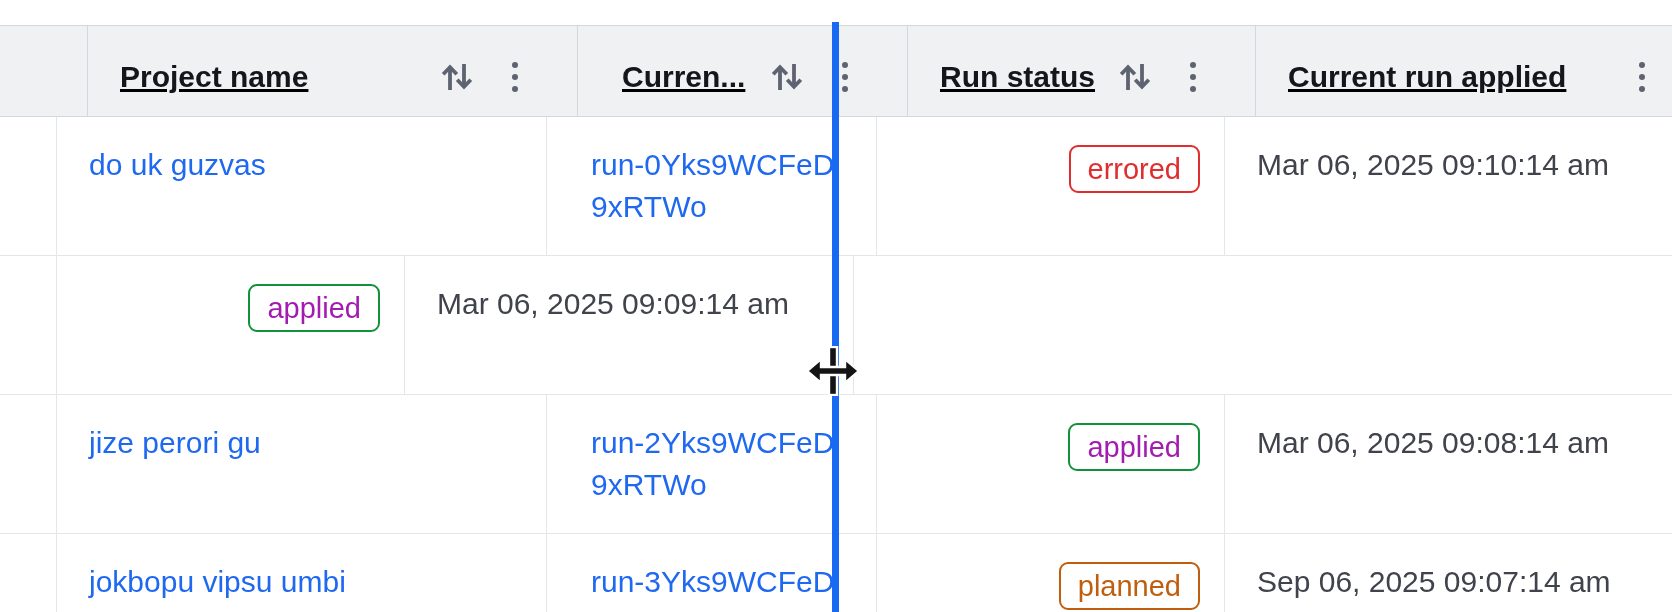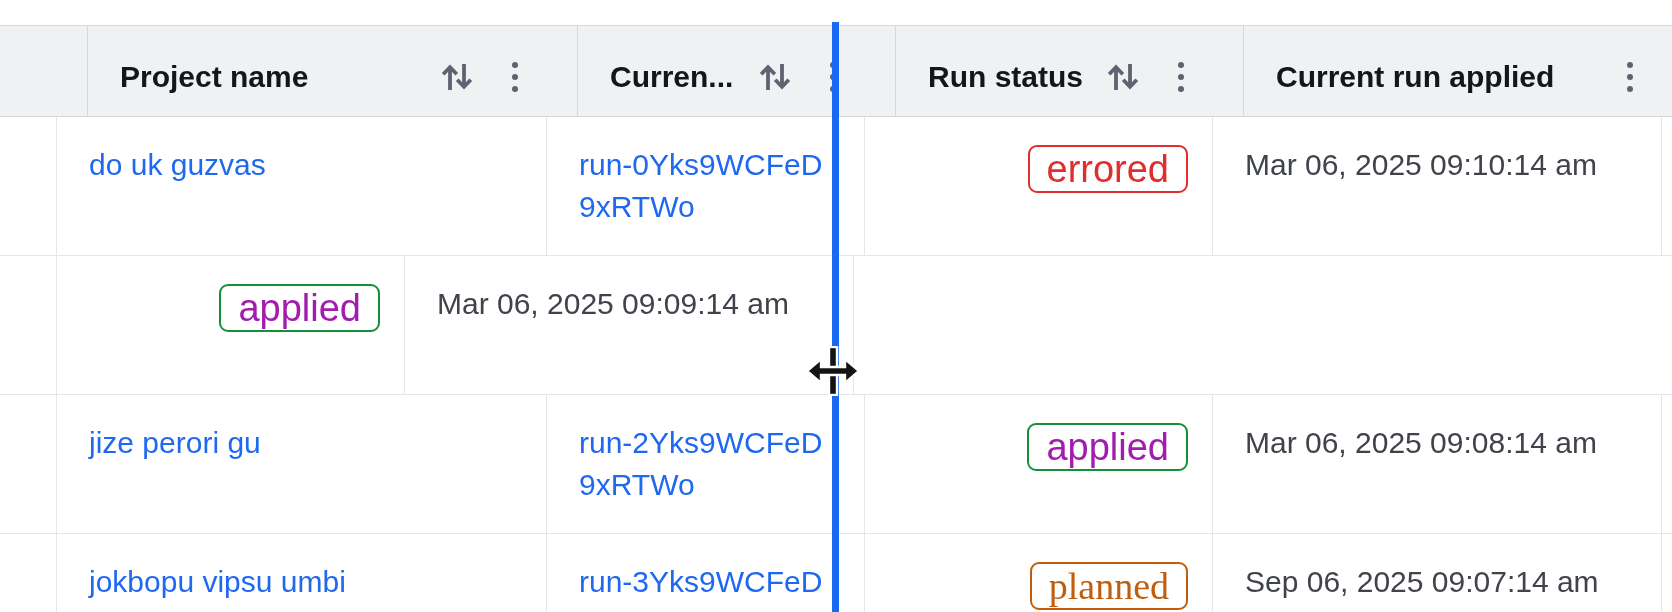--- a/index.html
+++ b/index.html
@@ -6,47 +6,47 @@
   html,body { width:1672px; height:612px; background:#ffffff; overflow:hidden;
               font-family:"Liberation Sans", sans-serif; }
   .viewport { position:relative; width:1672px; height:612px; overflow:hidden; }
 
   .table-wrap { position:absolute; top:25px; left:0; width:1913px; }
 
   
   .header-row { display:flex; height:92px; background:#f0f1f3;
                 border-top:1px solid #d5d7db; border-bottom:1px solid #d5d7db; }
   .header-cell { display:flex; align-items:center; padding:12px 55px 0 32px;
-                 border-right:1px solid #d5d7db; height:100%; }
+                 border-right:1px solid #d5d7db; height:100%;text-decoration:underline; }
   .header-label { font-size:30px; font-weight:700; color:#14161c; white-space:nowrap; }
   .header-icons { margin-left:auto; display:flex; align-items:center; gap:32px; }
 
   
   .col-sliver  { width:28px;  flex:none; }
   .col-project { width:490px; flex:none; }
-  .col-run     { width:318px; flex:none; }
+  .col-run     { width:318px; flex:none;margin-left:12px; }
   .col-status  { width:348px; flex:none;text-align:right; }
   .col-applied { width:449px; flex:none; }
   .col-extra   { width:280px; flex:none; border-right:none !important; }
 
   
   .body-row { display:flex; height:139px; background:#fff; border-bottom:1px solid #e4e6e9; }
   .body-cell { padding:27px 24px 0 32px; border-right:1px solid #e4e6e9; height:100%;
                font-size:30px; line-height:42px; color:#40434b; }
   .status-cell { padding-top:28px; }
 
   a.cell-link { color:#1f68f0; text-decoration-thickness:2px;
                 text-underline-offset:5px; cursor:pointer; }
   .run-link { display:inline-block; width:253px; word-break:break-all; }
 
   .badge { display:inline-block; border:2px solid; border-radius:9px;
-           padding:4px 17px; font-size:38px; line-height:36px; background:#fff; }
+           padding:4px 17px; font-size:29px; line-height:36px; background:#fff; }
   .badge[data-status="errored"] { color:#e02d2d; border-color:#e02d2d; }
   .badge[data-status="applied"] { color:#a21caf; border-color:#12913a; }
-  .badge[data-status="planned"] { color:#c05e0d; border-color:#c05e0d;font-family:Liberation Serif, serif; }
+  .badge[data-status="planned"] { color:#c05e0d; border-color:#c05e0d; }
 
   .date-text { white-space:nowrap; }
 
   
   .sort-icon svg { display:block; }
   .kebab { display:flex; flex-direction:column; gap:6px; padding:6px 4px; cursor:pointer; }
   .kebab i { width:6px; height:6px; border-radius:50%; background:#5d6370; display:block; }
 
   
   .resize-guide { position:absolute; left:832px; top:22px; width:7px; height:590px;

